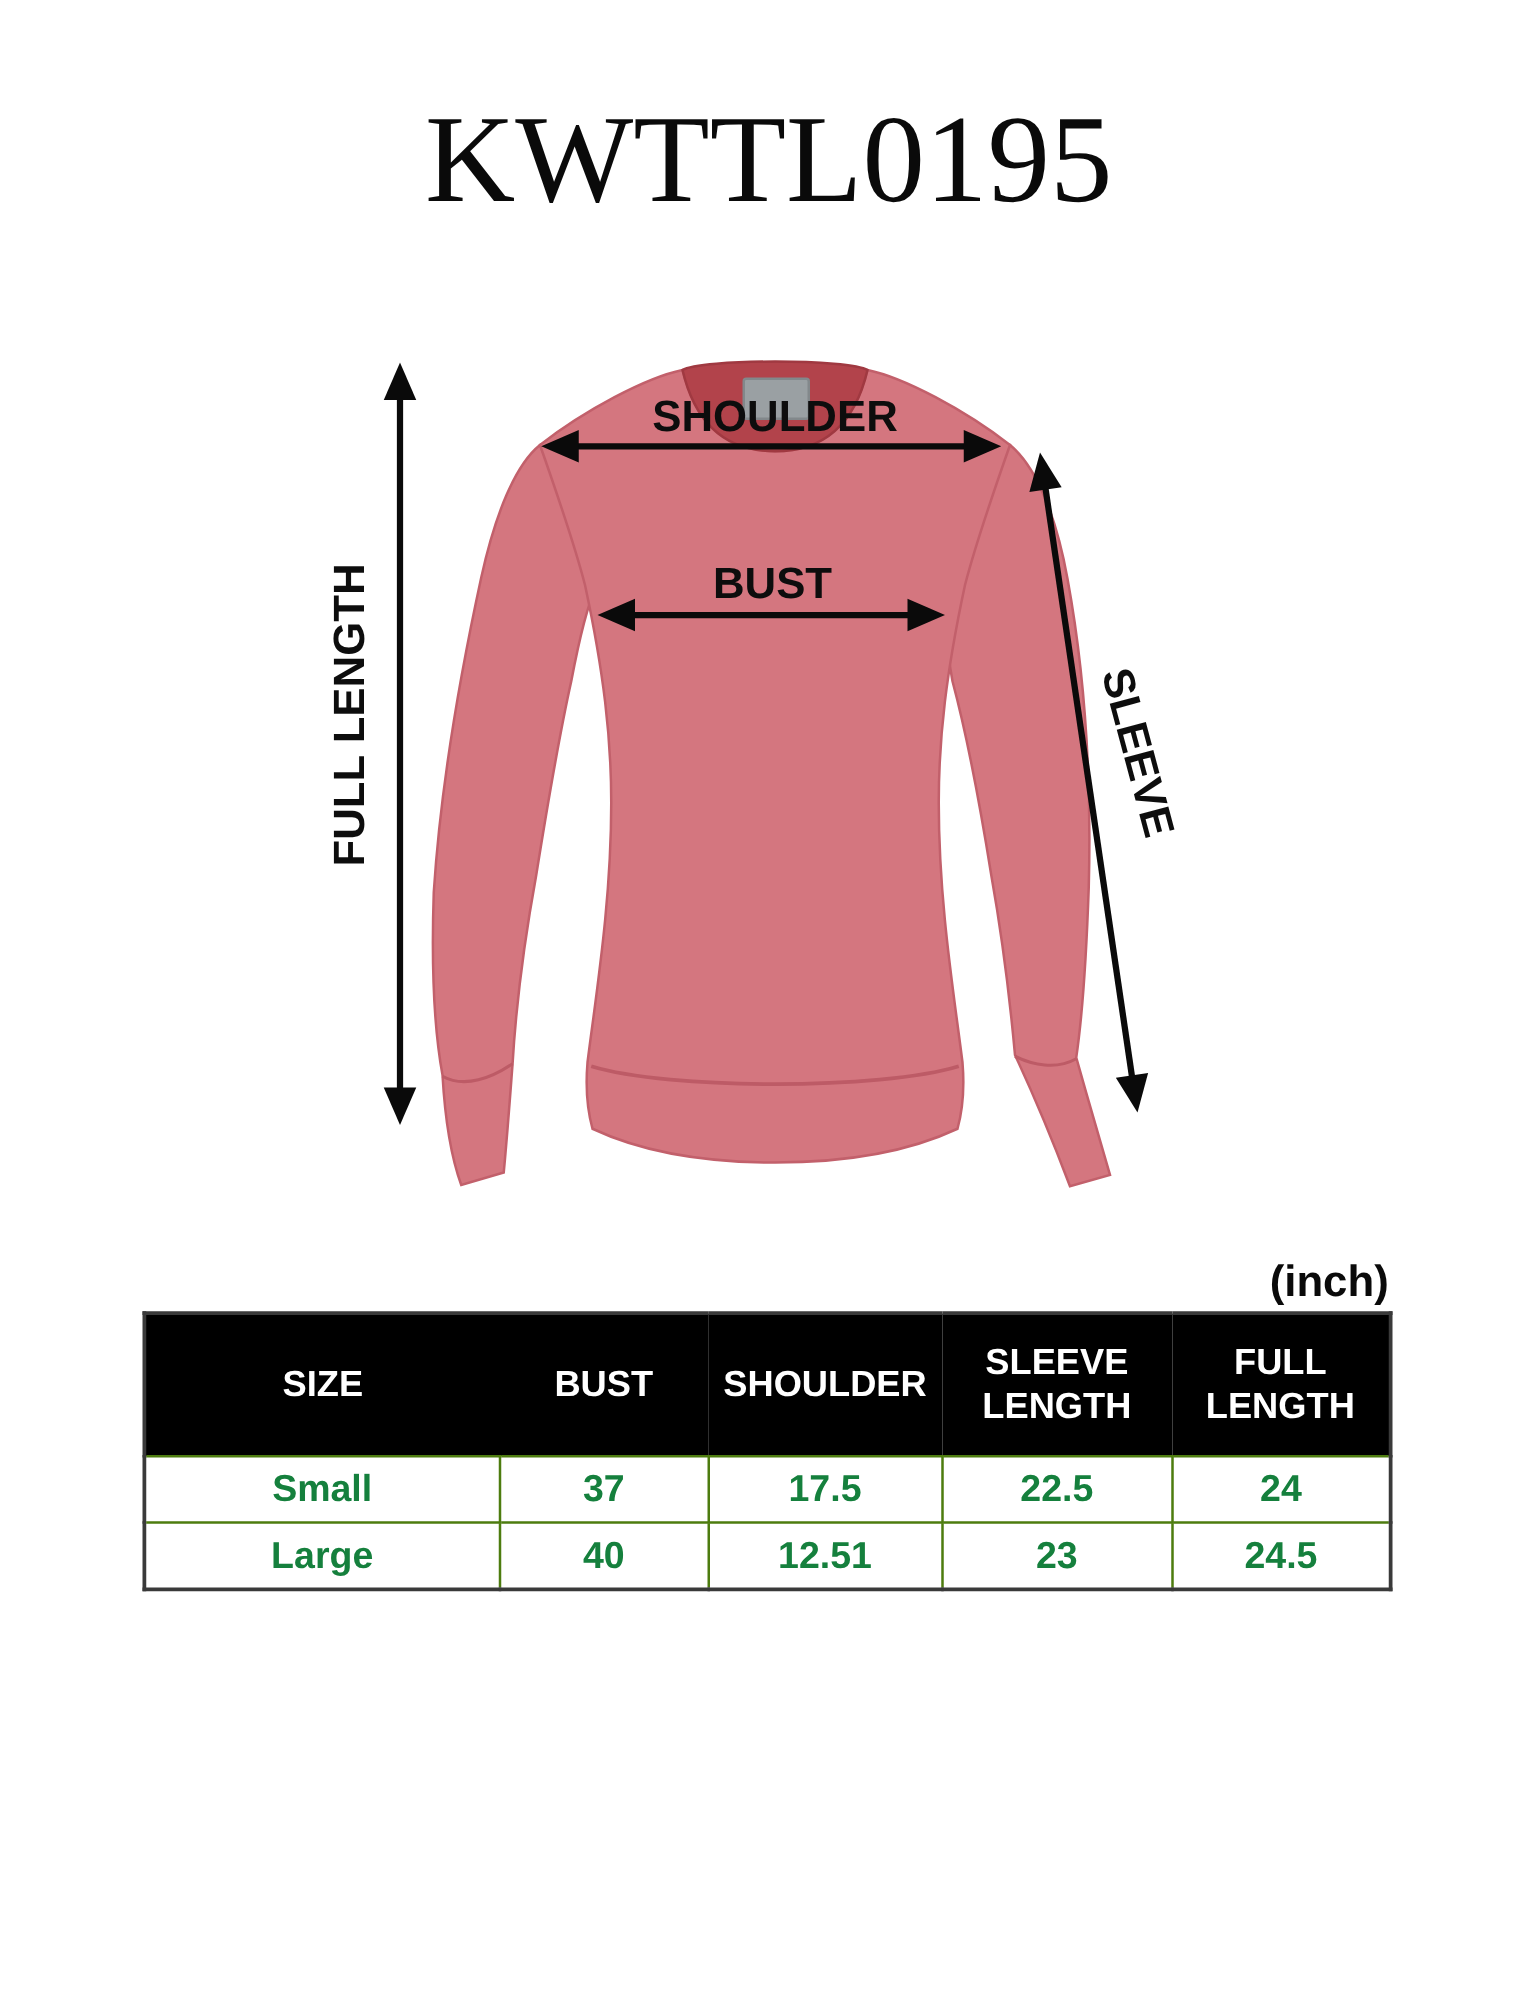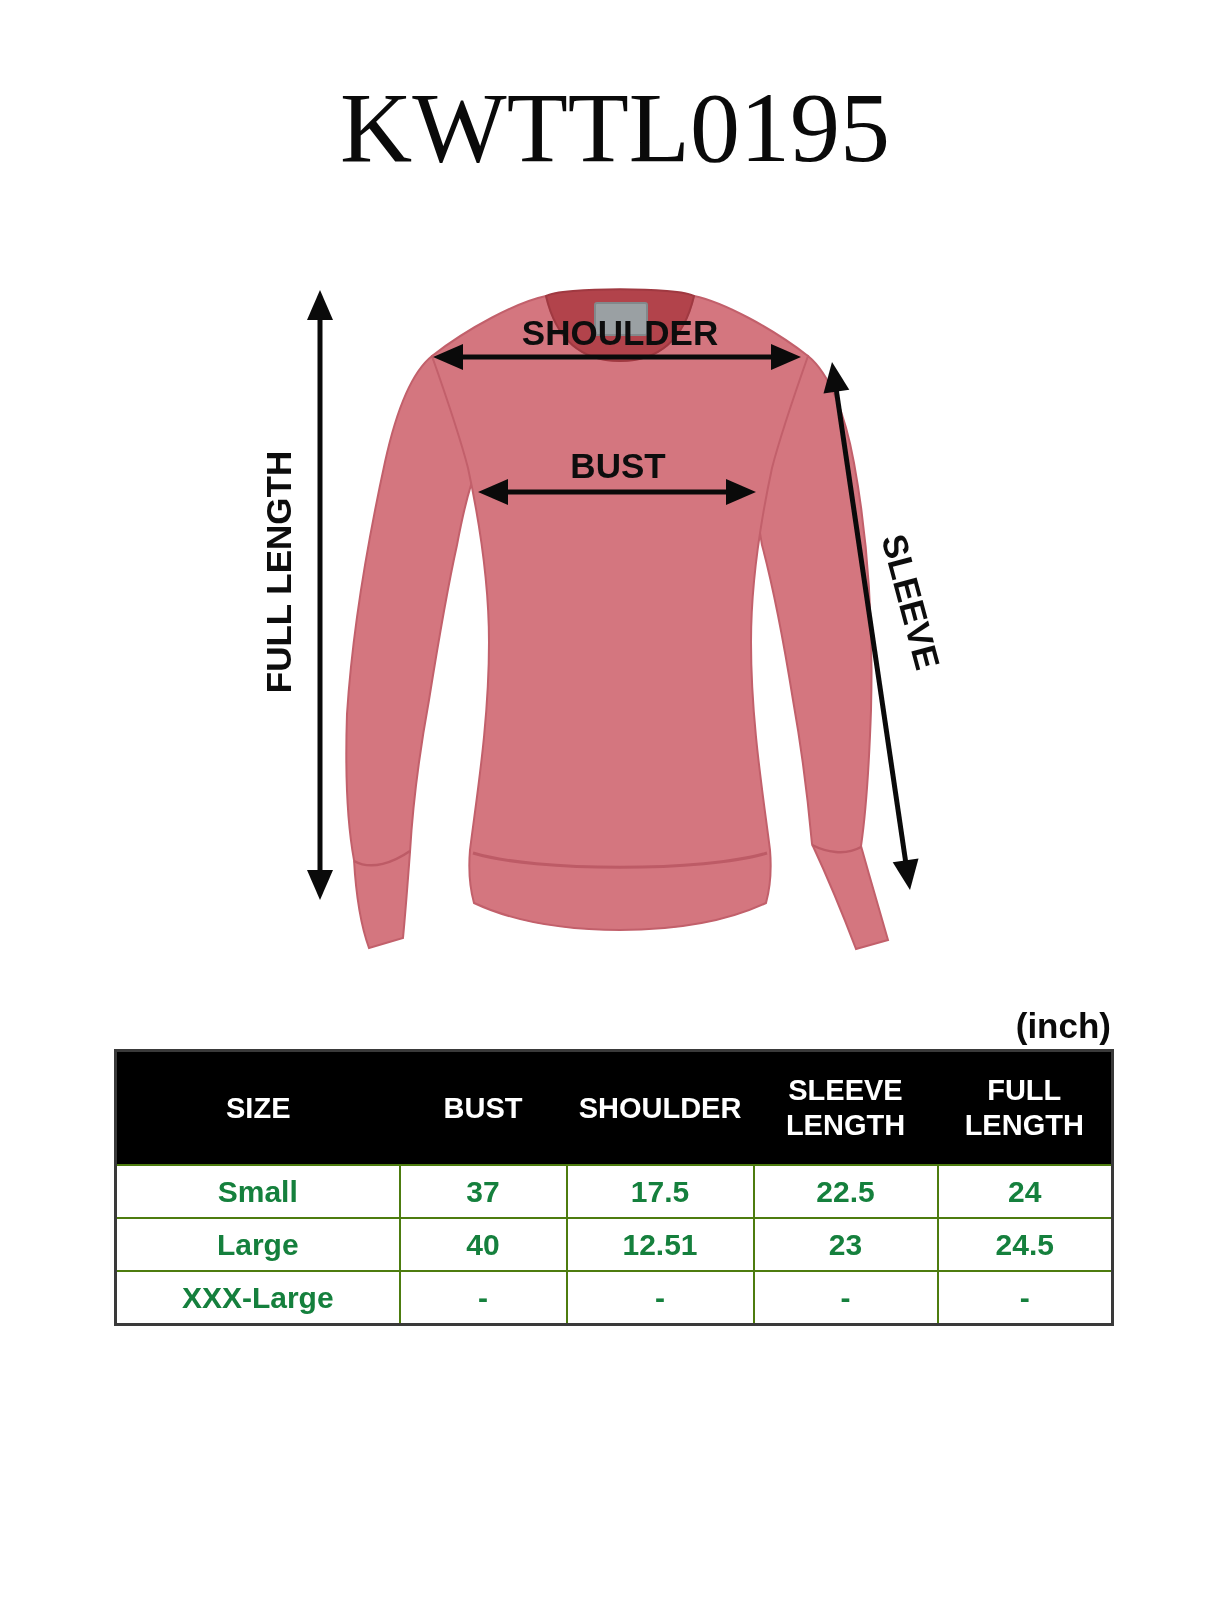--- a/index.html
+++ b/index.html
@@ -146,23 +146,16 @@
         <td>22.5</td>
         <td>24</td>
       </tr>
       <tr>
         <td>Large</td>
         <td>40</td>
         <td>12.51</td>
         <td>23</td>
         <td>24.5</td>
       </tr>
-      <tr>
-        <td>XXX-Large</td>
-        <td>-</td>
-        <td>-</td>
-        <td>-</td>
-        <td>-</td>
-      </tr>
     </tbody>
   </table>
 
 </div>
 
 </body></html>

